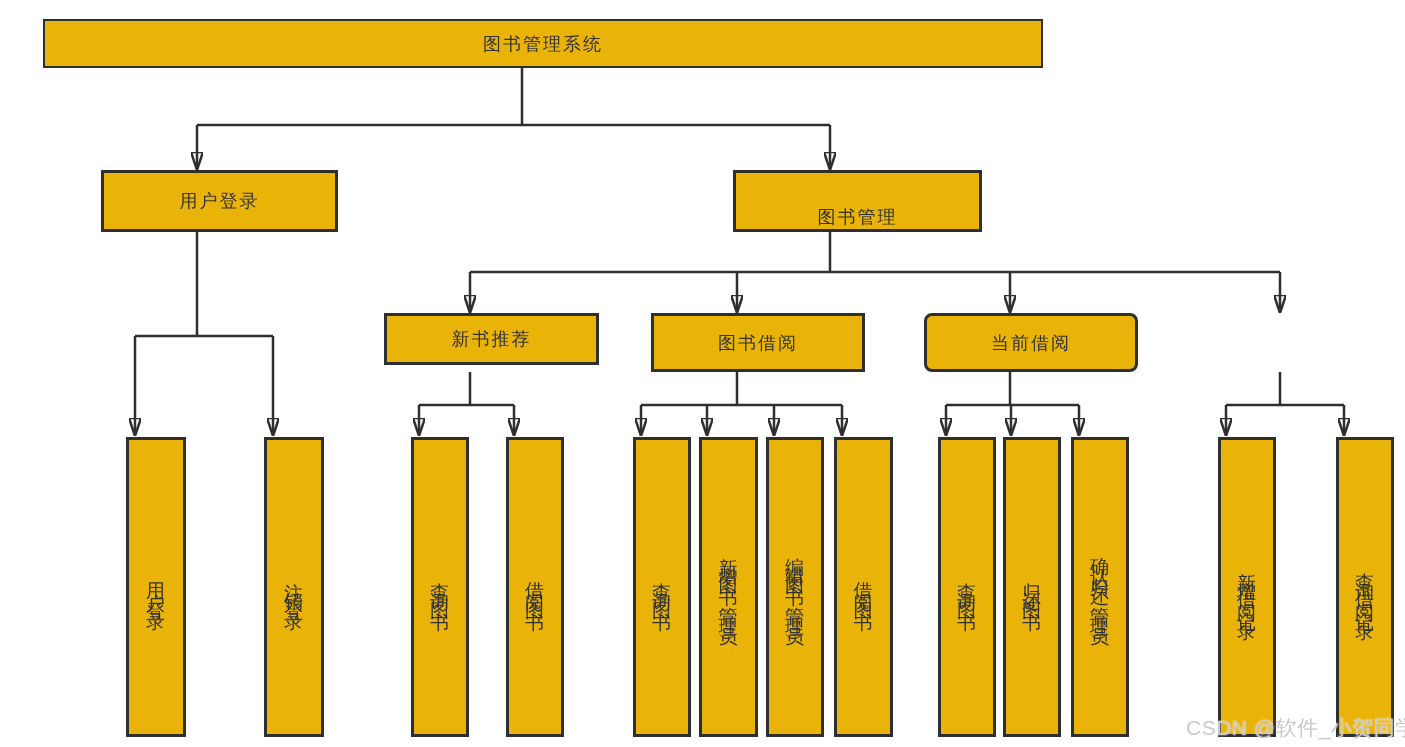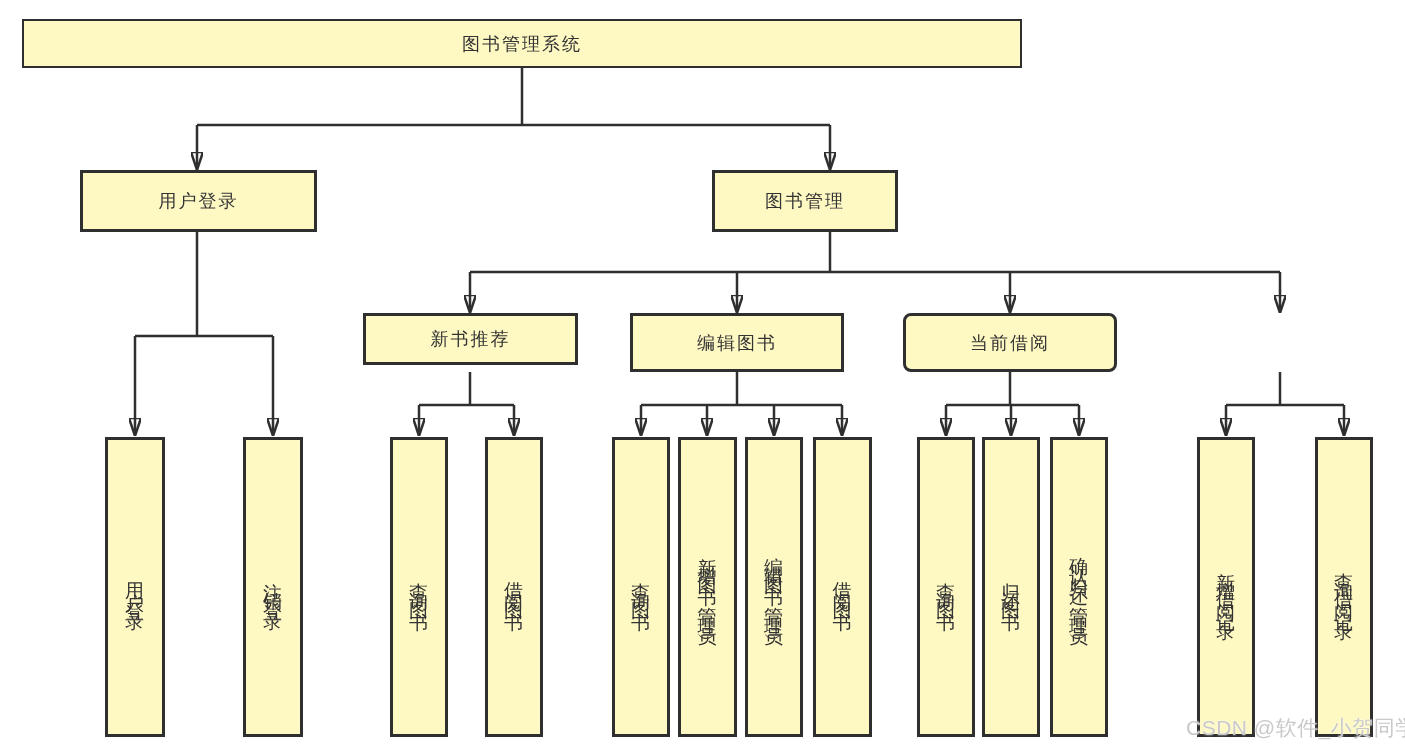--- a/index.html
+++ b/index.html
@@ -10,26 +10,27 @@
     background: #ffffff;
     font-family: "Liberation Sans", "DejaVu Sans", sans-serif;
     color: #333333;
     overflow: hidden;
   }
   svg.connectors { position: absolute; left: 0; top: 0; width: 1405px; height: 747px; }
   svg.connectors path { stroke: #2f2f2f; stroke-width: 2.5; fill: none; }
   .node {
     position: absolute;
     box-sizing: border-box;
-    background: #fef9c3;
+    background: #eab308;
     border: 3px solid #2f2f2f;
     display: flex;
     align-items: center;
     justify-content: center;
     text-align: center;
+    margin-left: 21px;
   }
   .node.root-box { border-width: 2px; }
   .node.h { font-size: 18px; letter-spacing: 2px; }
   .node.v span {
     writing-mode: vertical-rl;
     text-orientation: mixed;
     font-size: 19px;
     line-height: 1;
     letter-spacing: 10px;
   }
@@ -98,29 +99,29 @@
     <path d="M1344 405 V434" marker-end="url(#arrow)"></path>
   </svg>
 
   <div class="node h root-box" style="left:22px; top:19px; width:1000px; height:49px;">
     <span>图书管理系统</span>
   </div>
 
   <div class="node h" style="left:80px; top:170px; width:237px; height:62px;">
     <span>用户登录</span>
   </div>
-  <div class="node h" style="left:712px; top:170px; width:186px; height:62px;">
+  <div class="node h" style="left:712px; top:170px; width:249px; height:62px;align-items:flex-end;">
     <span>图书管理</span>
   </div>
 
   <div class="node h" style="left:363px; top:313px; width:215px; height:52px;">
     <span>新书推荐</span>
   </div>
   <div class="node h" style="left:630px; top:313px; width:214px; height:59px;">
-    <span>编辑图书</span>
+    <span>图书借阅</span>
   </div>
   <div class="node h" style="left:903px; top:313px; width:214px; height:59px;border-radius:8px;">
     <span>当前借阅</span>
   </div>
 
   <div class="node v" style="left:105px; top:437px; width:60px; height:300px;">
     <span>用户登录</span>
   </div>
   <div class="node v" style="left:243px; top:437px; width:60px; height:300px;">
     <span>注销登录</span>

